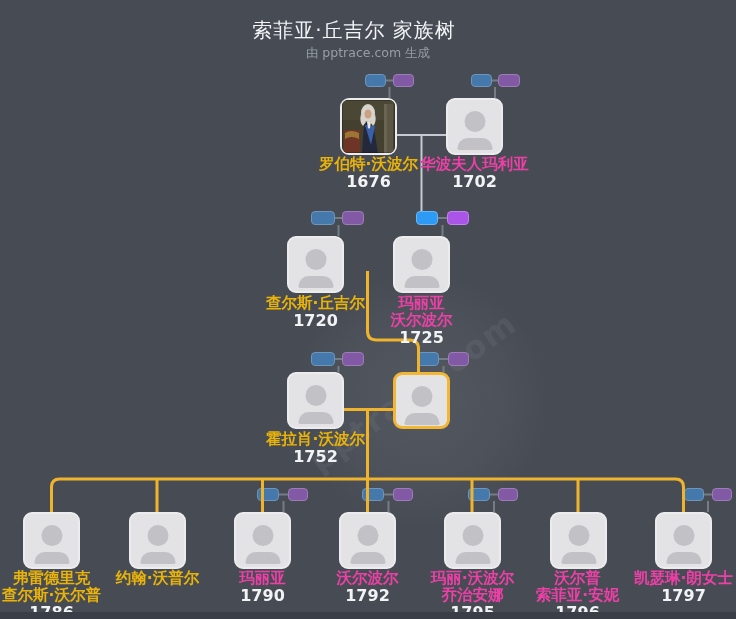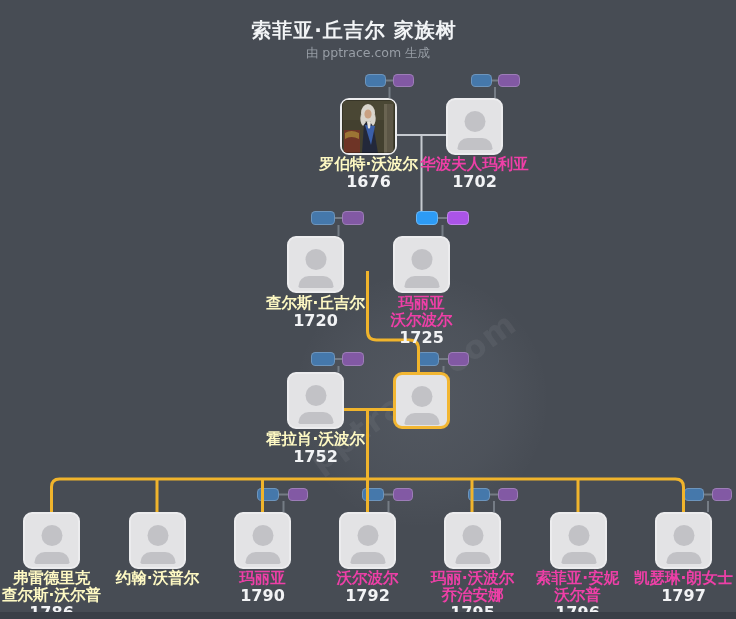--- a/index.html
+++ b/index.html
@@ -4,21 +4,21 @@
 <style>
   html,body{margin:0;padding:0;background:#474c54;}
   #stage{
     position:relative;width:736px;height:619px;overflow:hidden;
     background:#474c54;
     font-family:"DejaVu Sans","Liberation Sans",sans-serif;
   }
   
   .title{
     position:absolute;left:0;top:17px;width:708px;text-align:center;
-    font-size:20px;font-weight:bold;color:#f2f4f6;letter-spacing:1px;
+    font-size:20px;font-weight:normal;color:#f2f4f6;letter-spacing:1px;
   }
   .subtitle{
     position:absolute;left:0;top:45px;width:736px;text-align:center;
     font-size:12.5px;color:#989ea6;
   }
   
   .glow{
     position:absolute;left:291px;top:270px;width:260px;height:260px;
     background:radial-gradient(circle at 50% 50%, rgba(220,230,245,0.08) 0%, rgba(220,230,245,0.04) 45%, rgba(220,230,245,0) 70%);
     pointer-events:none;
@@ -48,21 +48,21 @@
   .portrait{width:100%;height:100%;border-radius:6px;overflow:hidden;display:block;}
   
   .badge{position:absolute;border-radius:4.5px;box-sizing:border-box;}
   .bb {background:#4578ab;border:1px solid rgba(255,255,255,0.22);}
   .bp {background:#8259a4;border:1px solid rgba(255,255,255,0.22);}
   .bbb{background:#2d9bf5;border:1px solid rgba(255,255,255,0.28);}
   .bpb{background:#ab54e8;border:1px solid rgba(255,255,255,0.28);}
   
   .label{position:absolute;text-align:center;line-height:17px;}
   .label .nm{font-size:15.5px;font-weight:bold;white-space:nowrap;}
-  .label .male{color:#fef9c3;}
+  .label .male{color:#eab308;}
   .label .female{color:#ee3fa7;}
   .label .yr{font-size:16px;font-weight:700;color:#f2f3f5;}
   
   .bottombar{position:absolute;left:0;top:612px;width:736px;height:7px;background:#3a3f47;}
 </style>
 </head>
 <body>
 
 <div id="stage">
 
@@ -232,22 +232,22 @@
   <div class="label" style="left:304px;top:570px;width:127px;">
     <div class="nm female">沃尔波尔</div>
     <div class="yr">1792</div>
   </div>
   <div class="label" style="left:409px;top:570px;width:127px;">
     <div class="nm female">玛丽·沃波尔</div>
     <div class="nm female">乔治安娜</div>
     <div class="yr">1795</div>
   </div>
   <div class="label" style="left:514px;top:570px;width:127px;">
+    <div class="nm female">沃尔普</div>
     <div class="nm female">索菲亚·安妮</div>
-    <div class="nm female">沃尔普</div>
     <div class="yr">1796</div>
   </div>
   <div class="label" style="left:620px;top:570px;width:127px;">
     <div class="nm female">凯瑟琳·朗女士</div>
     <div class="yr">1797</div>
   </div>
 
   <div class="bottombar"></div>
 </div>
 

